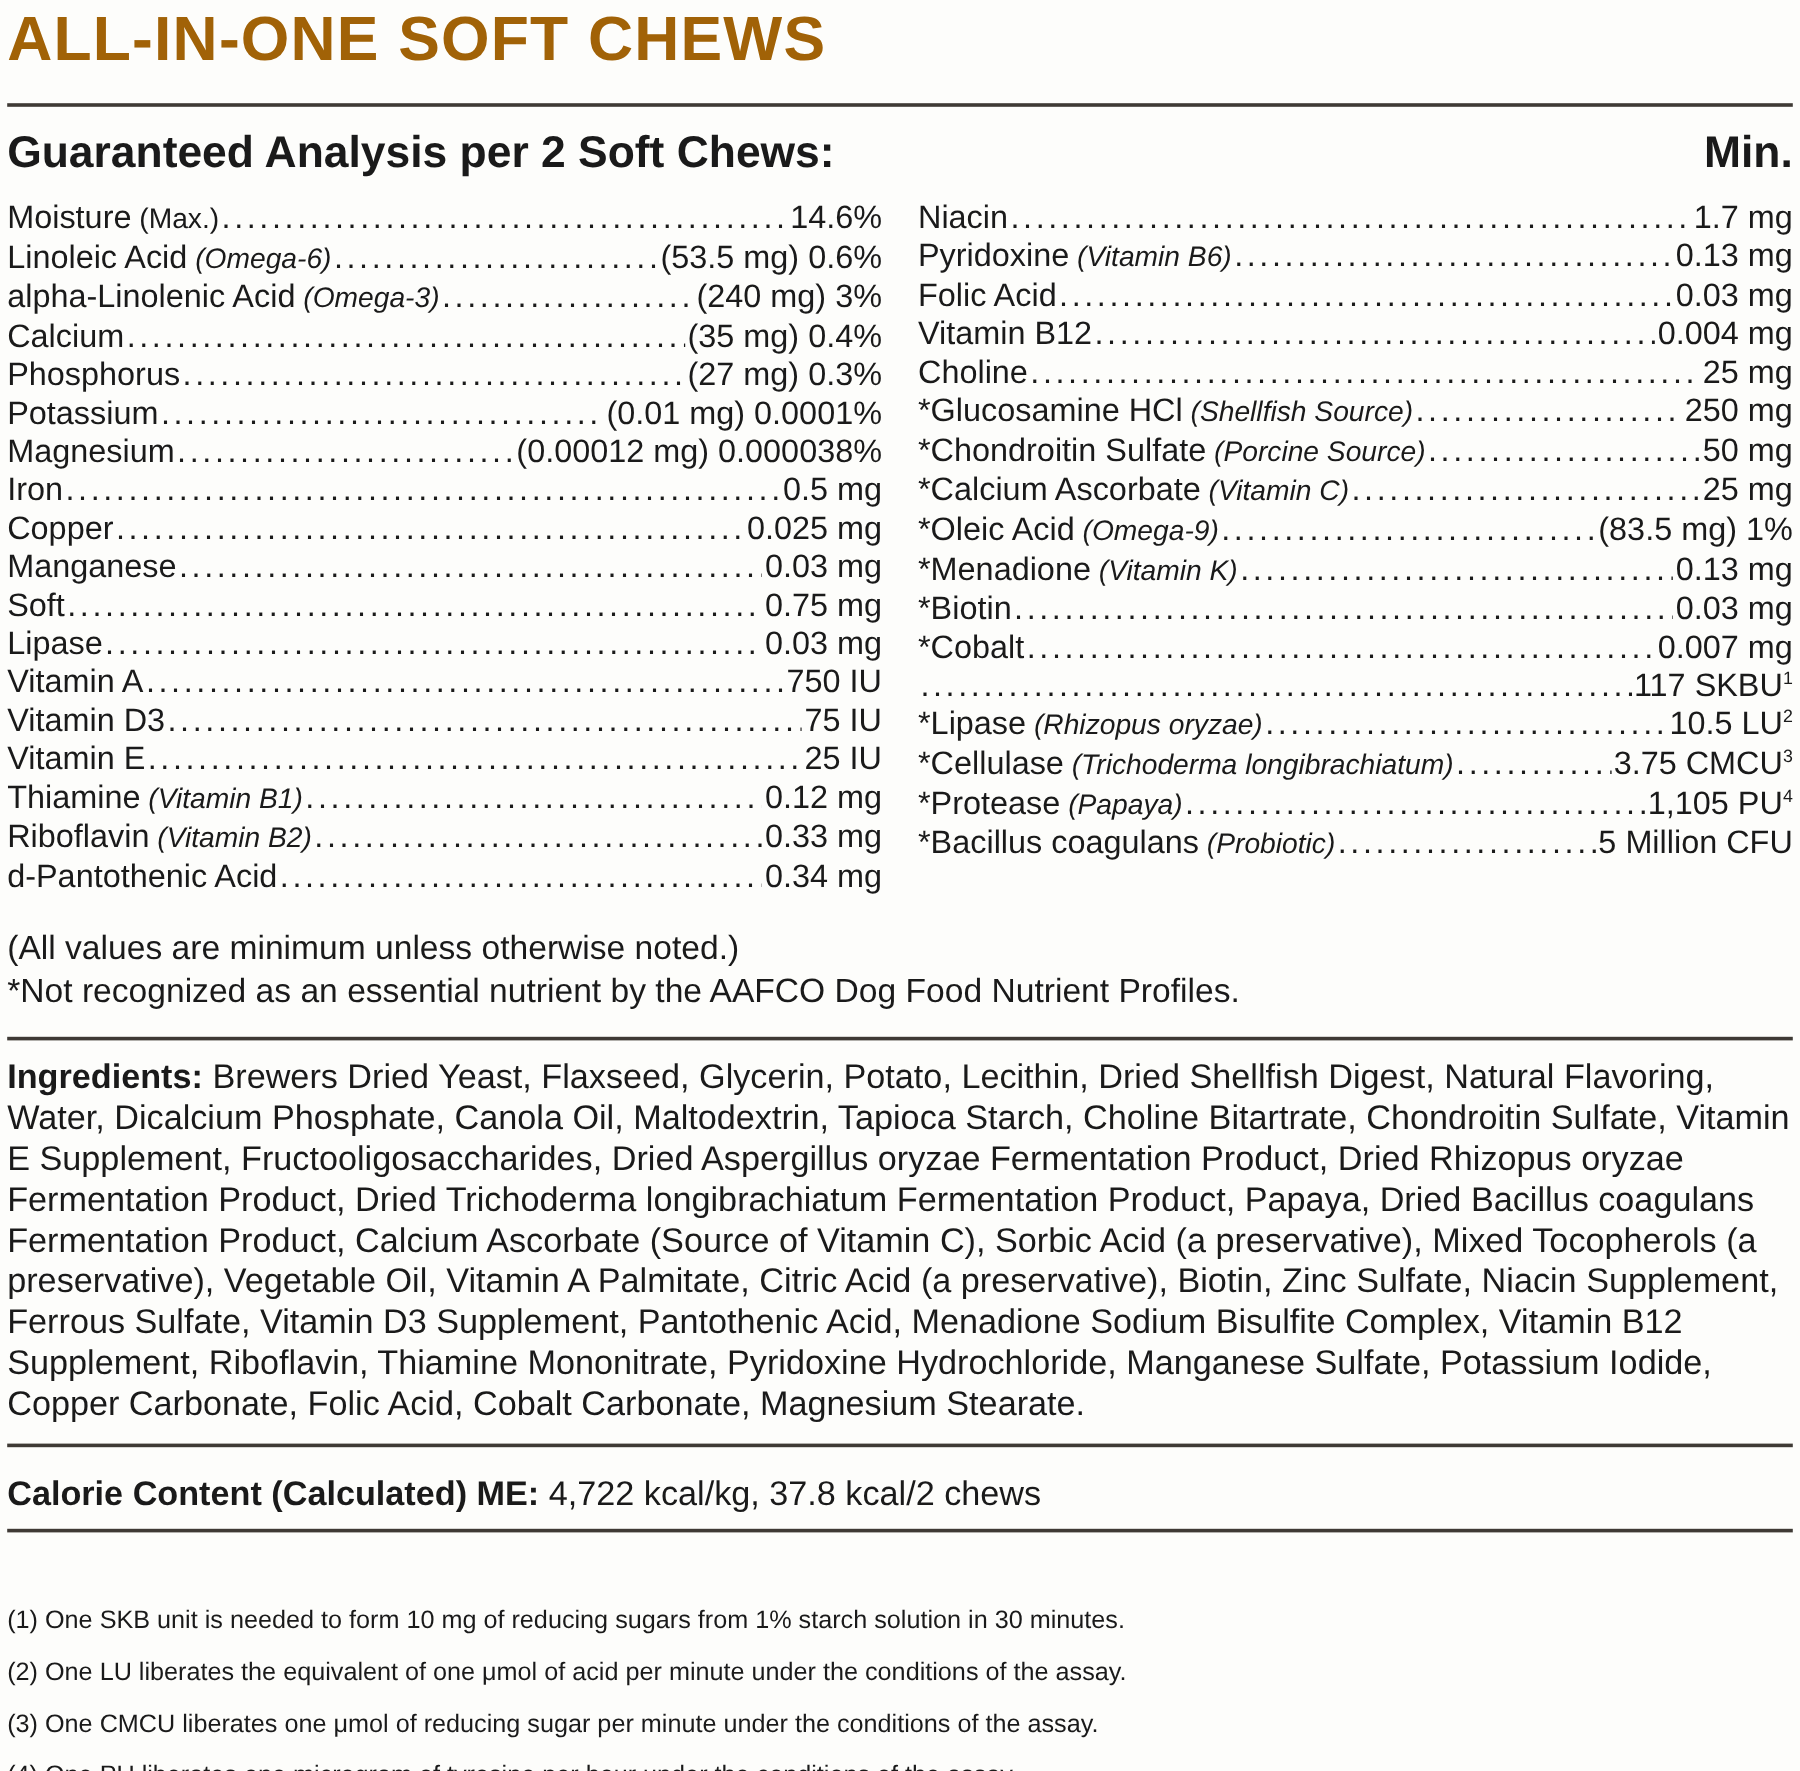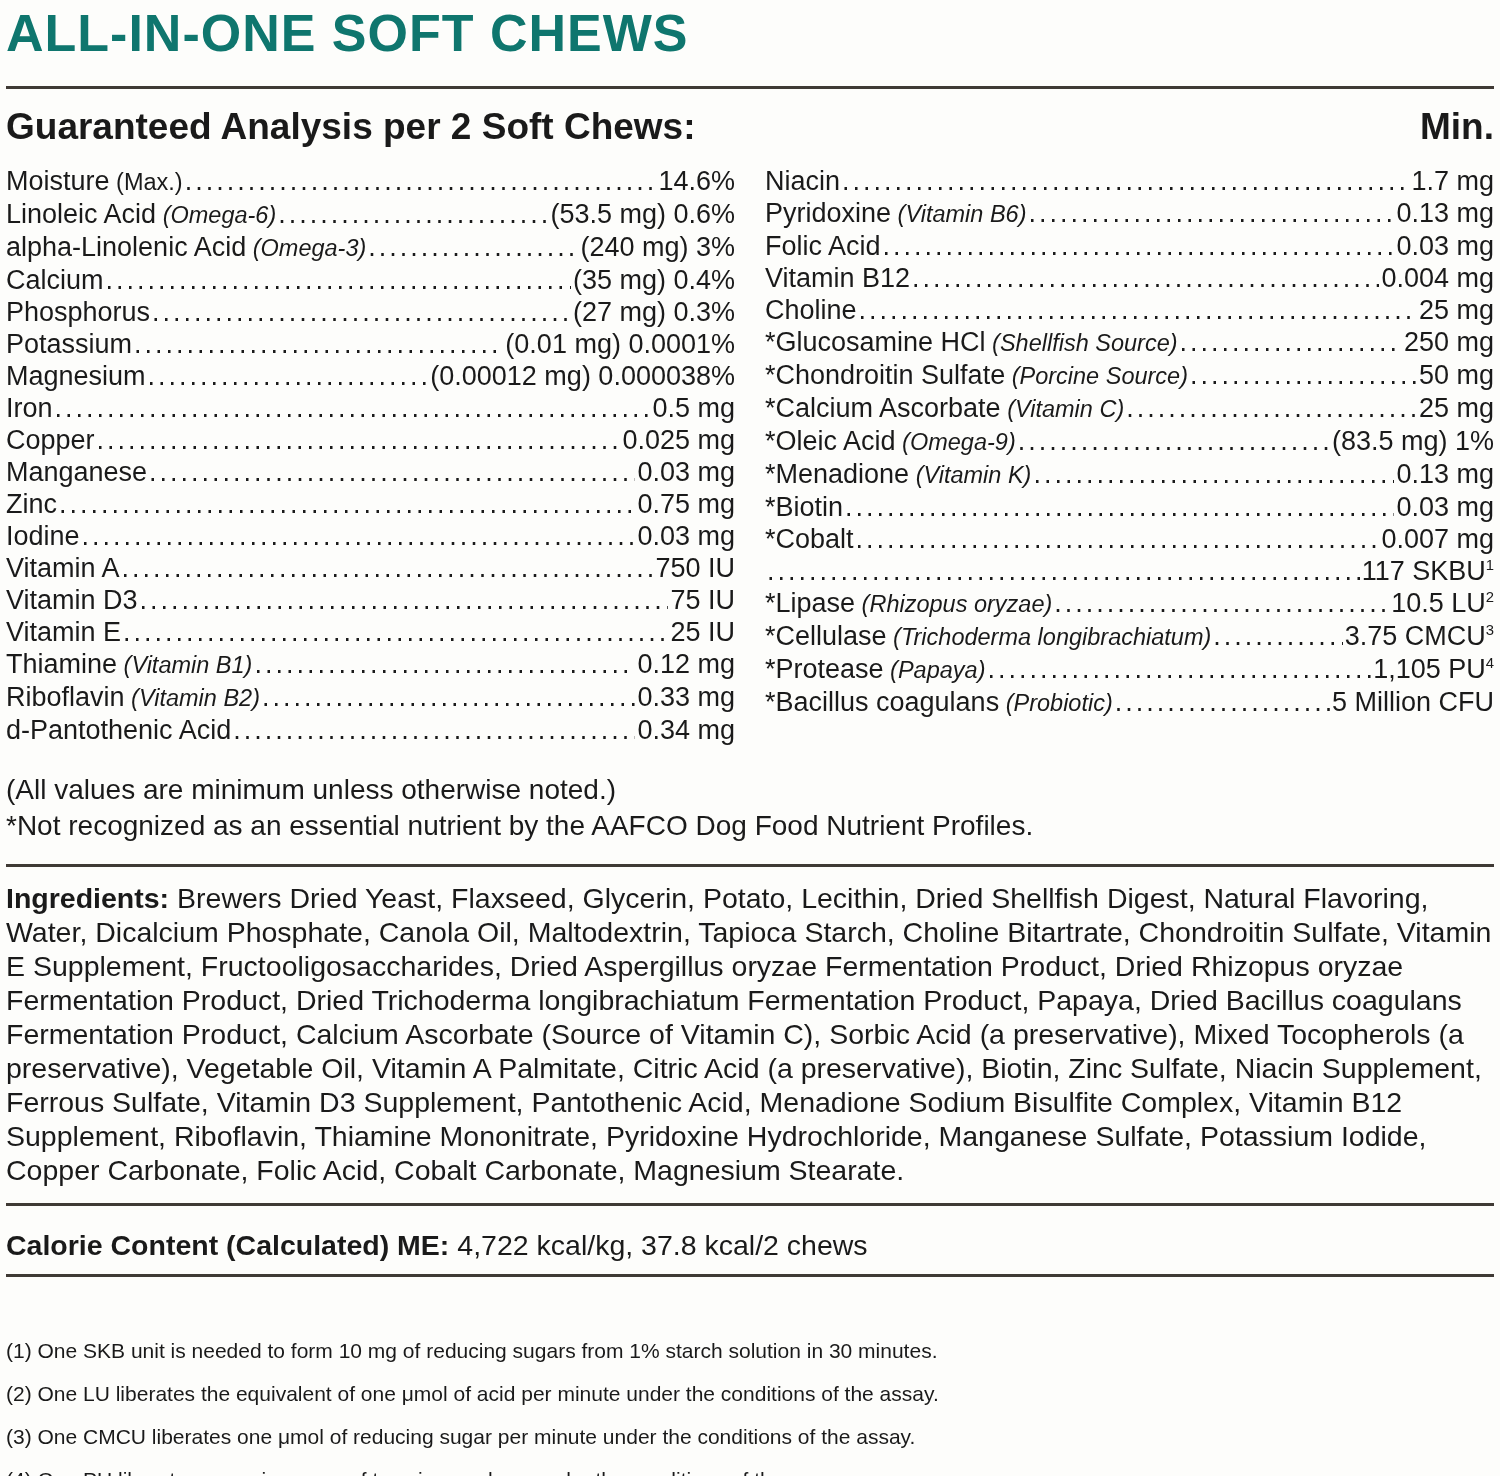--- a/index.html
+++ b/index.html
@@ -92,21 +92,21 @@
     font-size: 21px;
     line-height: 32px;
     margin-bottom: 11px;
   }
 </style>
 </head>
 <body style="color: rgb(26, 26, 26);">
 
 <div class="page">
 
-  <div class="product-title" style="color: #0f766e;">ALL-IN-ONE SOFT CHEWS</div>
+  <div class="product-title" style="color: #a16207;">ALL-IN-ONE SOFT CHEWS</div>
 
   <hr class="rule rule-1" style="border-top-color: rgb(63, 58, 53);">
 
   <div class="ga-header">
     <span>Guaranteed Analysis per 2 Soft Chews:</span>
     <span>Min.</span>
   </div>
 
   <div class="columns">
     <div class="col">
@@ -154,26 +154,26 @@
           <span class="nm">Copper</span>
           <span class="dots">......................................................................................................................................................</span>
           <span class="val">0.025 mg</span>
         </div>
         <div class="ga-row">
           <span class="nm">Manganese</span>
           <span class="dots">......................................................................................................................................................</span>
           <span class="val">0.03 mg</span>
         </div>
         <div class="ga-row">
-          <span class="nm">Zinc</span>
+          <span class="nm">Soft</span>
           <span class="dots">......................................................................................................................................................</span>
           <span class="val">0.75 mg</span>
         </div>
         <div class="ga-row">
-          <span class="nm">Iodine</span>
+          <span class="nm">Lipase</span>
           <span class="dots">......................................................................................................................................................</span>
           <span class="val">0.03 mg</span>
         </div>
         <div class="ga-row">
           <span class="nm">Vitamin A</span>
           <span class="dots">......................................................................................................................................................</span>
           <span class="val">750 IU</span>
         </div>
         <div class="ga-row">
           <span class="nm">Vitamin D3</span>

